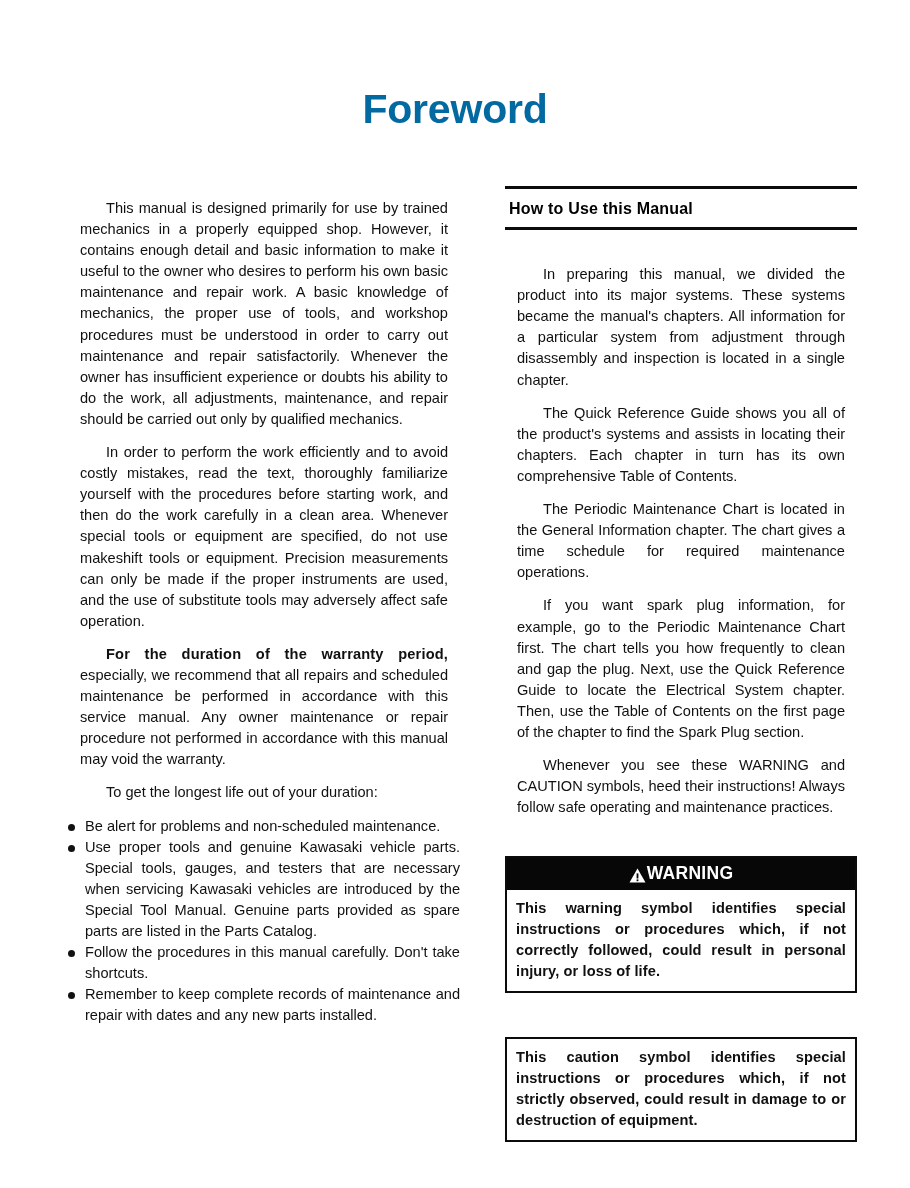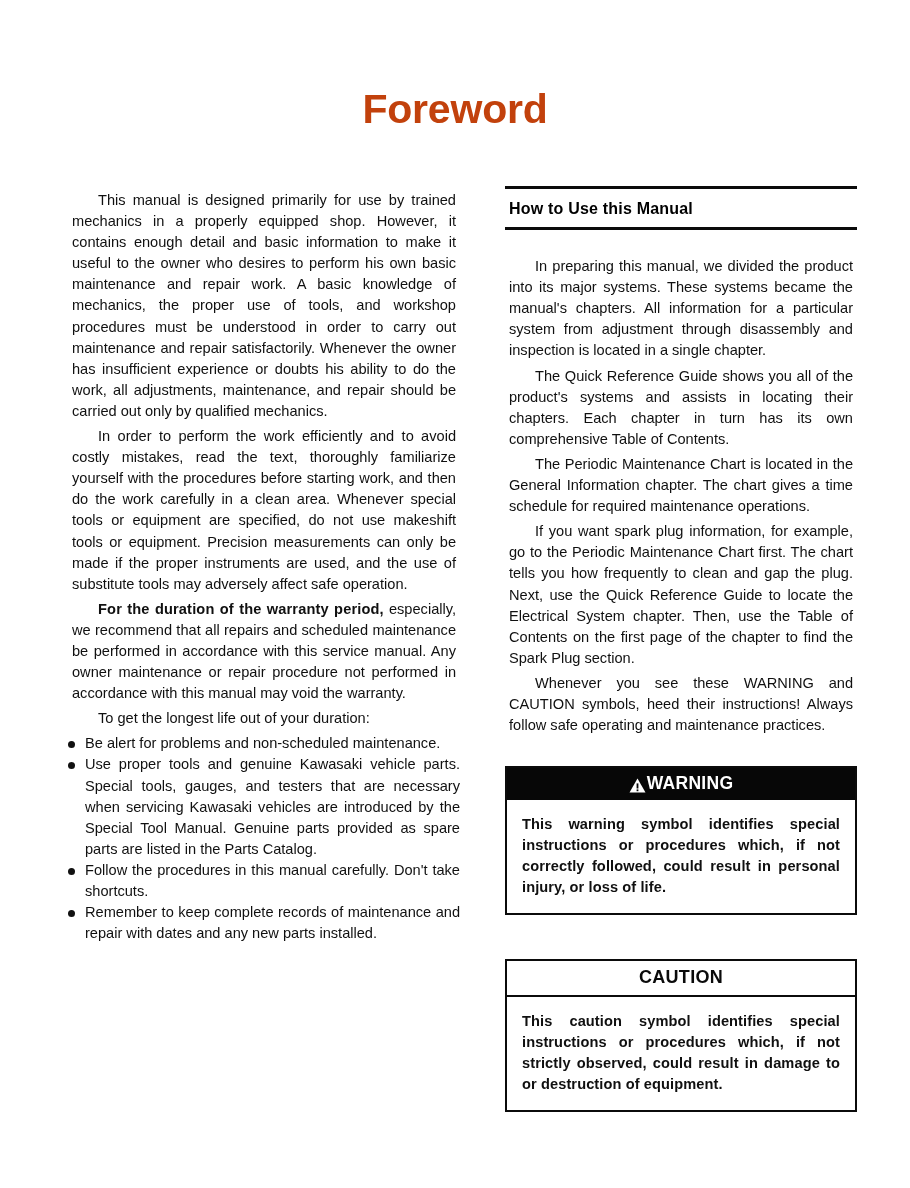--- a/index.html
+++ b/index.html
@@ -26,21 +26,21 @@
   
   .page-title {
     position: absolute;
     left: 0;
     top: 86px;
     width: 910px;
     text-align: center;
     font-size: 41px;
     font-weight: bold;
     letter-spacing: -0.2px;
-    color: #c2410c;
+    color: #0369a1;
   }
 
   
   .col {
     position: absolute;
     top: 186px;
     font-size: 14.6px;
     line-height: 21.1px;
     text-align: justify;
     color: #101010;
@@ -48,21 +48,21 @@
   .col-left {
     left: 68px;
     width: 392px;
   }
   .col-right {
     left: 505px;
     width: 352px;
   }
 
   p.para {
-    margin: 4px;
+    margin: 12px;
     text-indent: 26px;
     text-align: justify;
   }
   p.para:last-child { margin-bottom: 0; }
 
   .bold-lead {
     font-weight: bold;
     letter-spacing: 0.15px;
   }
 
@@ -146,21 +146,21 @@
   .notice-body {
     font-size: 14.6px;
     line-height: 21px;
     font-weight: bold;
     text-align: justify;
     padding: 8px 9px 9px 9px;
     letter-spacing: 0.1px;
     color: #101010;
   }
   .notice-body p {
-    margin: 6px;
+    margin: 0;
   }
   .warn-tri {
     display: inline-block;
     width: 17px;
     height: 15px;
     position: relative;
     top: 1px;
   }
 
   .spacer-warn { height: 26px; }
@@ -221,20 +221,19 @@
         <span>WARNING</span>
       </div>
       <div class="notice-body">
         <p>This warning symbol identifies special instructions or procedures which, if not correctly followed, could result in personal injury, or loss of life.</p>
       </div>
     </div>
 
     <div class="spacer-caution"></div>
 
     <div class="notice-box">
-      <div class="notice-header-light">CAUTION</div>
       <div class="notice-body">
         <p>This caution symbol identifies special instructions or procedures which, if not strictly observed, could result in damage to or destruction of equipment.</p>
       </div>
     </div>
 
   </div>
 </div>
 
 </body></html>

